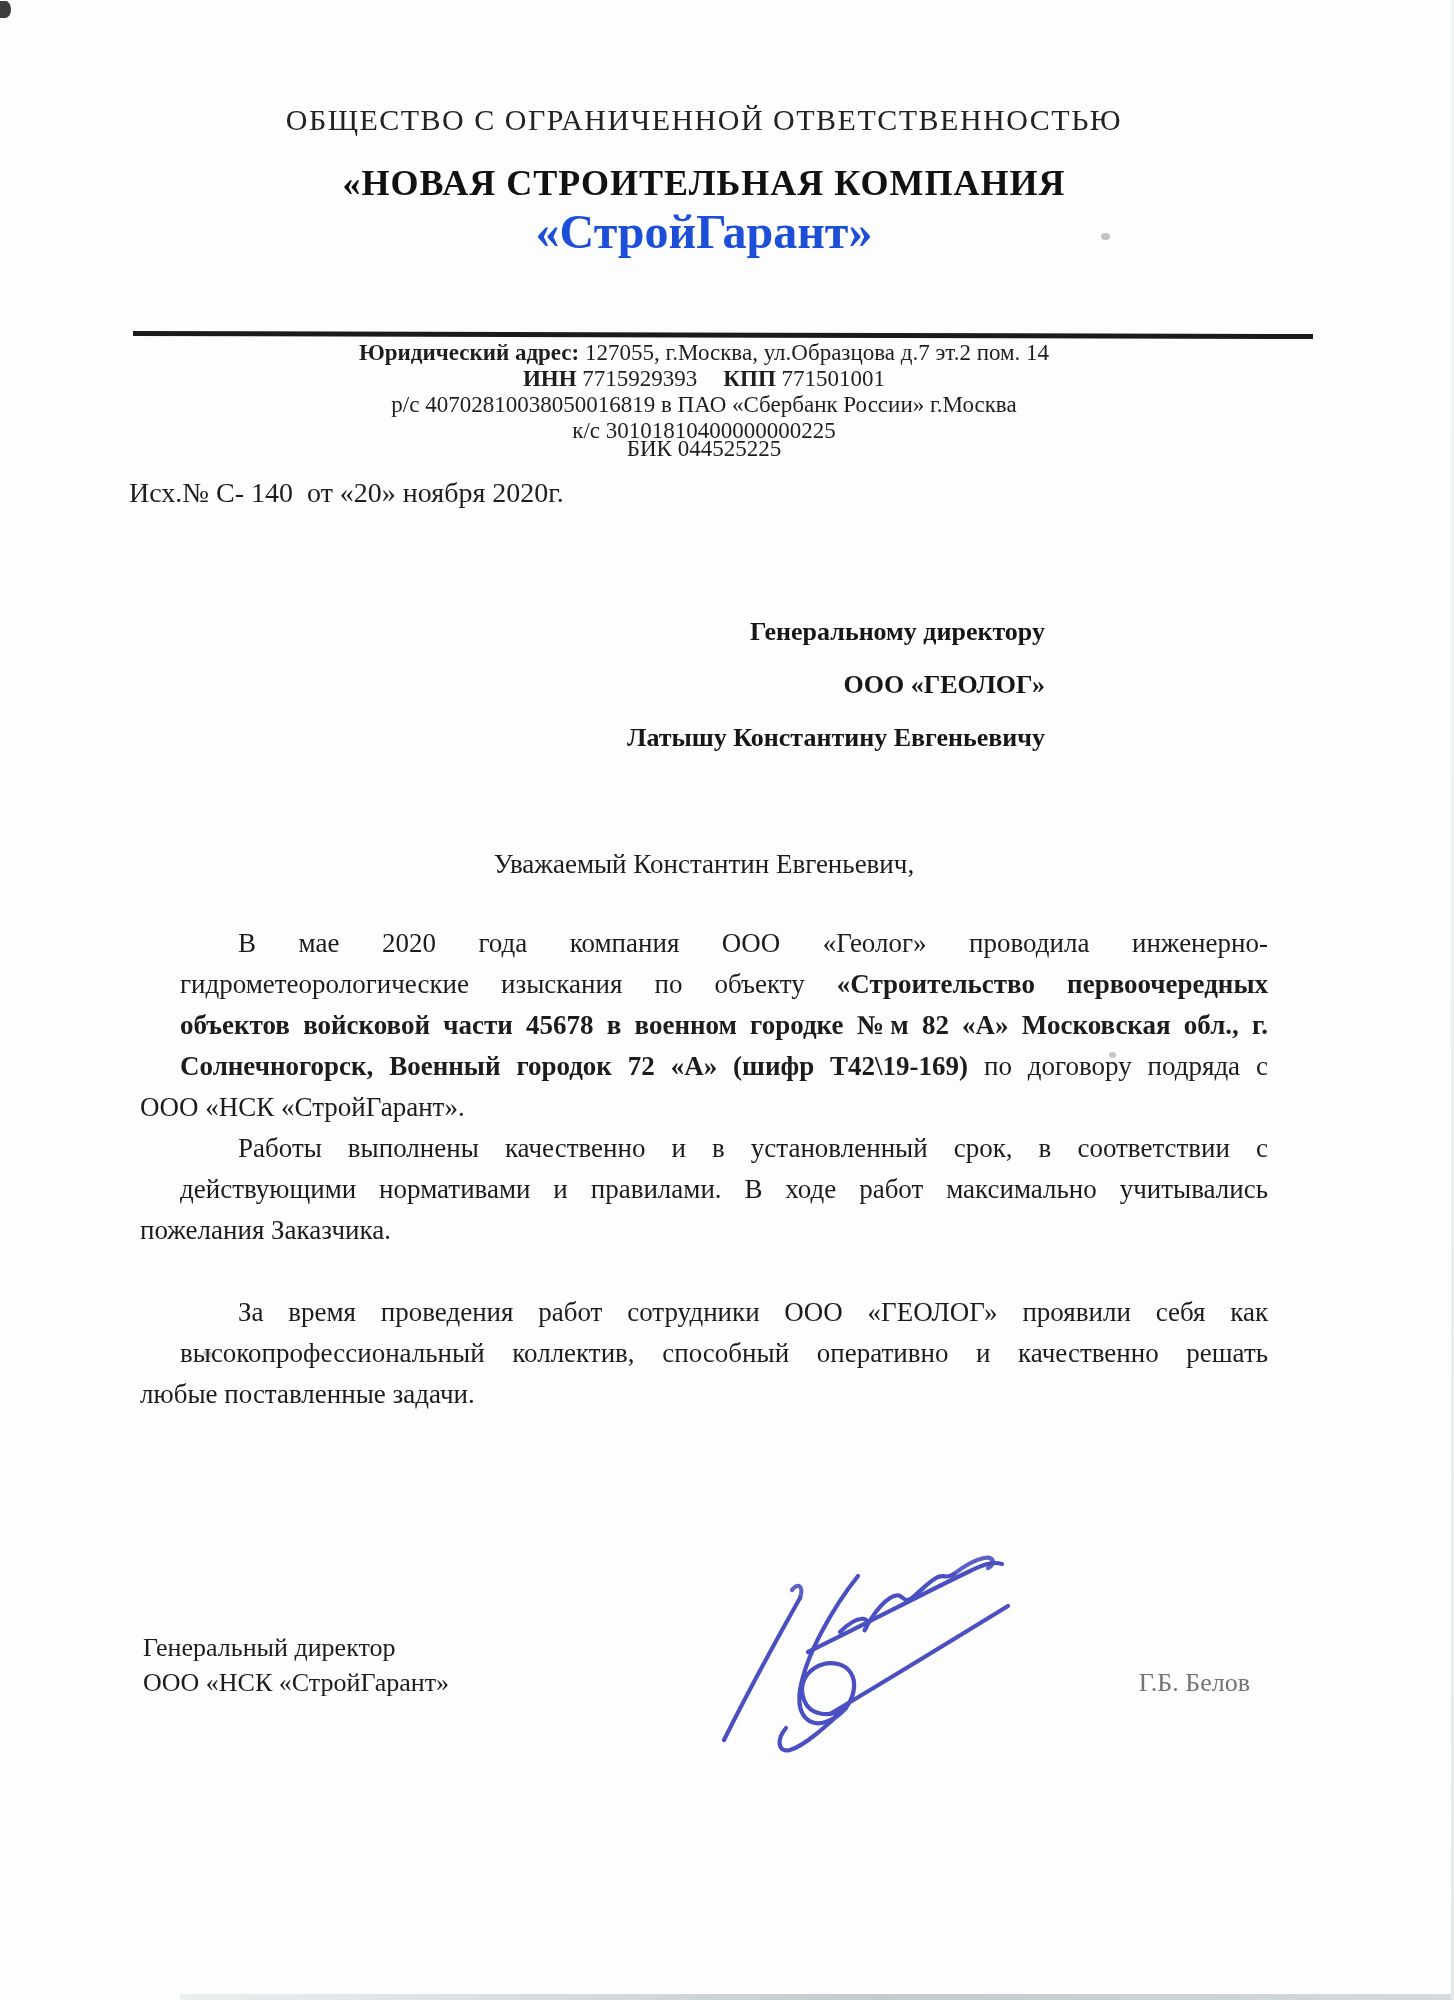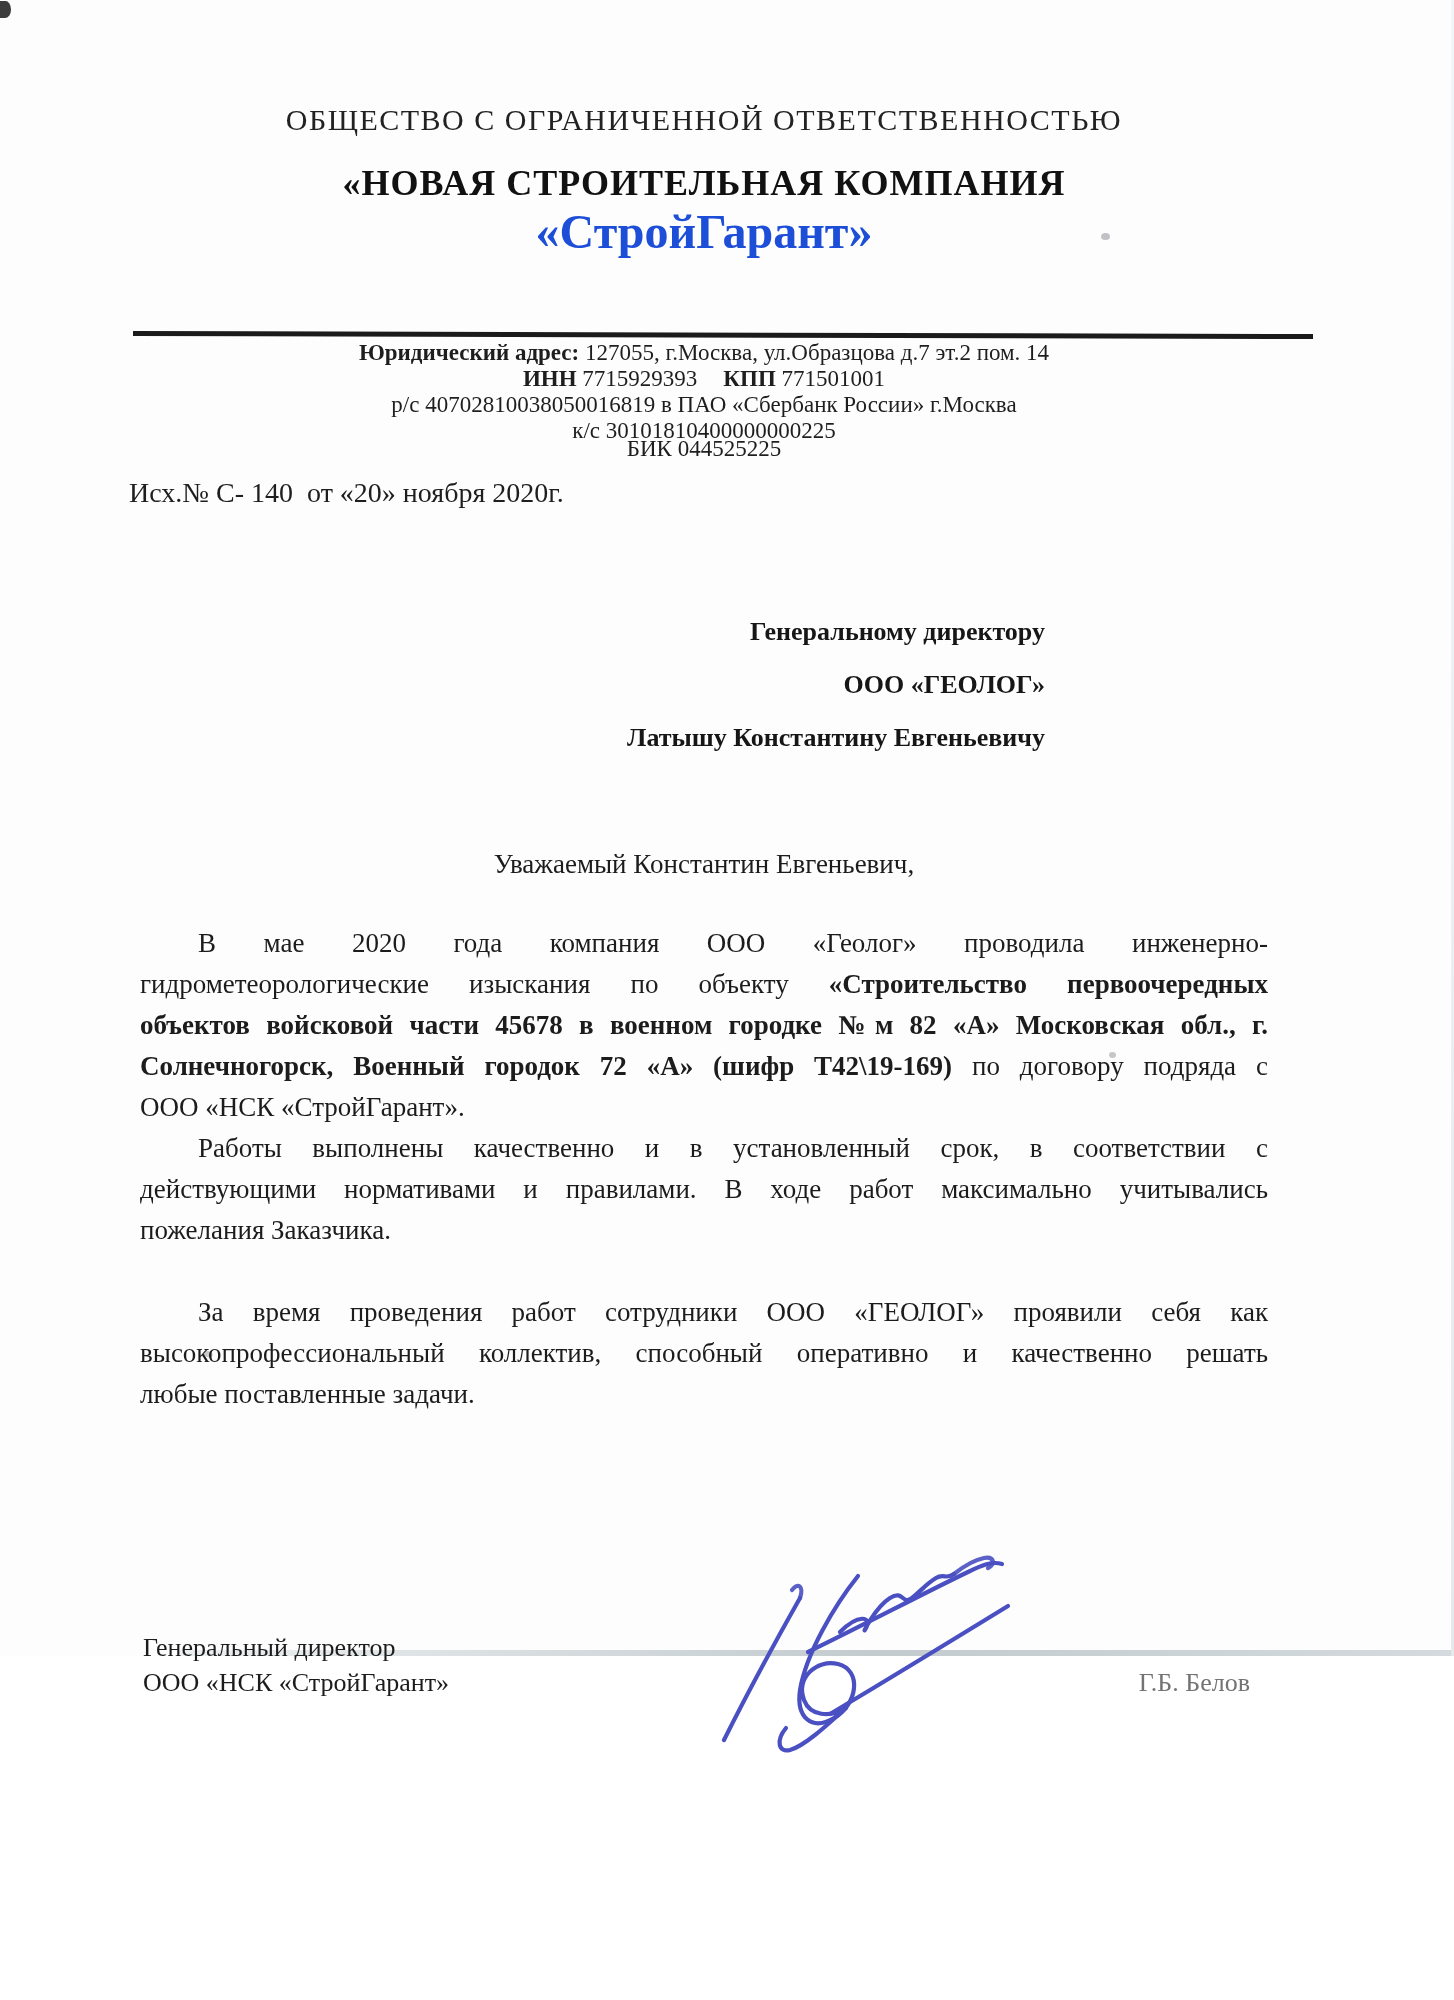--- a/index.html
+++ b/index.html
@@ -4,21 +4,21 @@
 <style>
   html,body{margin:0;padding:0;}
   body{
     width:1454px;height:2000px;
     background:#ffffff;
     font-family:"Liberation Serif","DejaVu Serif",serif;
     color:#1a1a1a;
     -webkit-font-smoothing:antialiased;
     overflow:hidden;
   }
-  .page{position:relative;width:1454px;height:1656px;background:#fdfdfd;}
+  .page{position:relative;width:1454px;height:2000px;background:#fdfdfd;}
 
   
   .org-type{
     position:absolute;left:140px;top:103px;width:1128px;
     text-align:center;font-size:30px;letter-spacing:1.5px;color:#222;
     white-space:nowrap;
   }
   .company1{
     position:absolute;left:140px;top:162px;width:1128px;
     text-align:center;font-size:36px;font-weight:bold;letter-spacing:1px;color:#111;
@@ -54,21 +54,21 @@
   
   .salutation{
     position:absolute;left:140px;top:849px;width:1128px;
     text-align:center;font-size:27px;color:#1c1c1c;
   }
   .para{position:absolute;left:140px;width:1128px;font-size:27px;color:#1c1c1c;}
   .p1{top:923px;}
   .p2{top:1128px;}
   .p3{top:1292px;}
   .bline{line-height:41px;}
-  .just{text-align:justify;text-align-last:justify;}
+  .just{text-align:justify;text-align-last:justify;margin-left:40px;}
   .left{text-align:left;}
   .indent{text-indent:58px;}
   .b{font-weight:bold;}
 
   
   .sig-title{
     position:absolute;left:143px;top:1630px;
     font-size:26px;line-height:35px;color:#1c1c1c;white-space:nowrap;
   }
   .sig-name{

